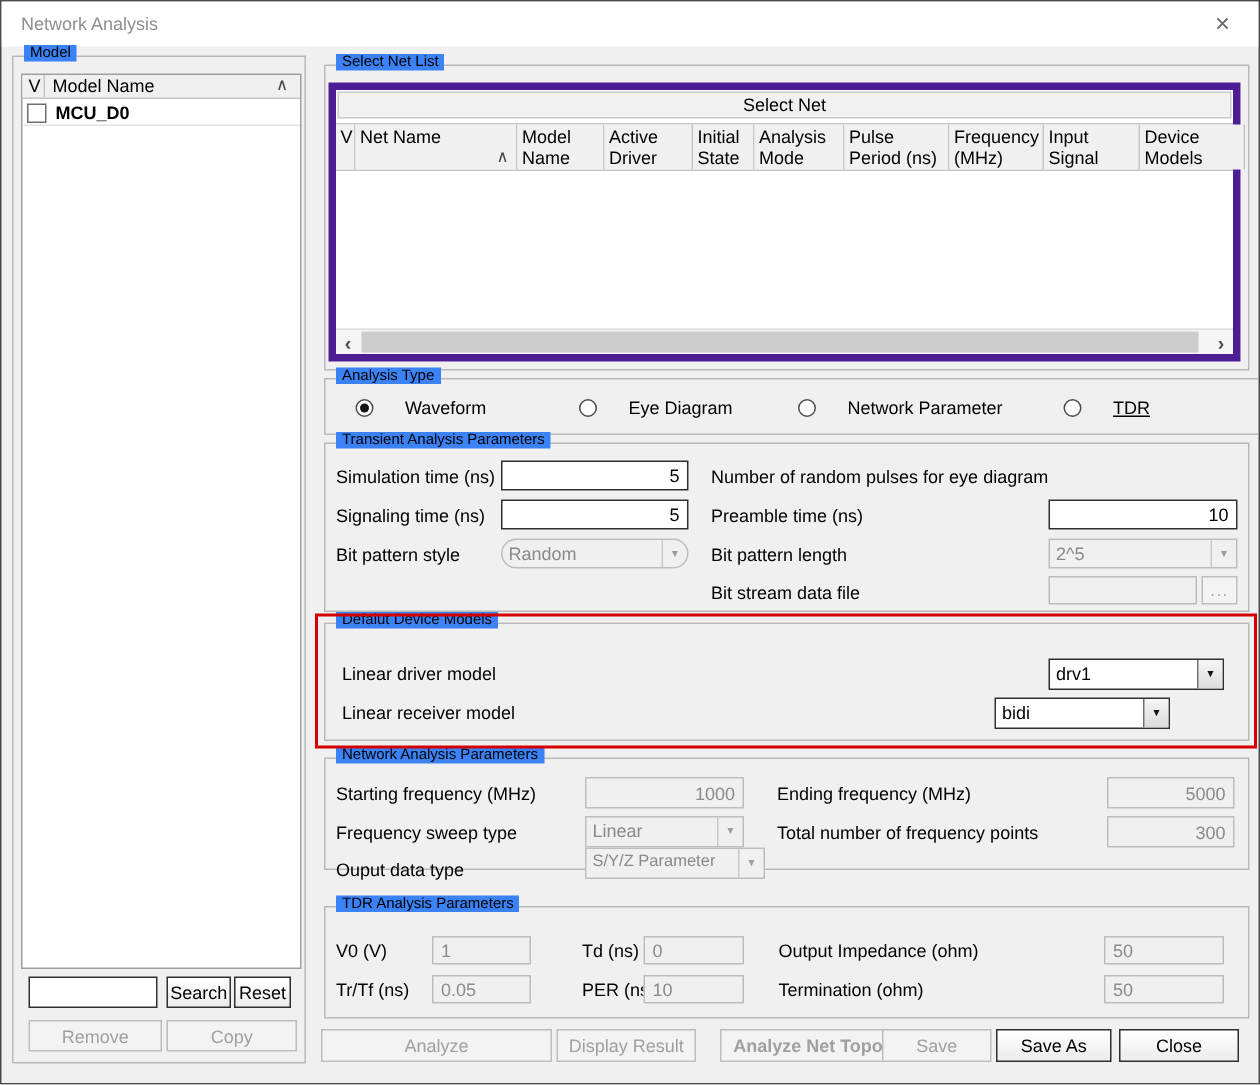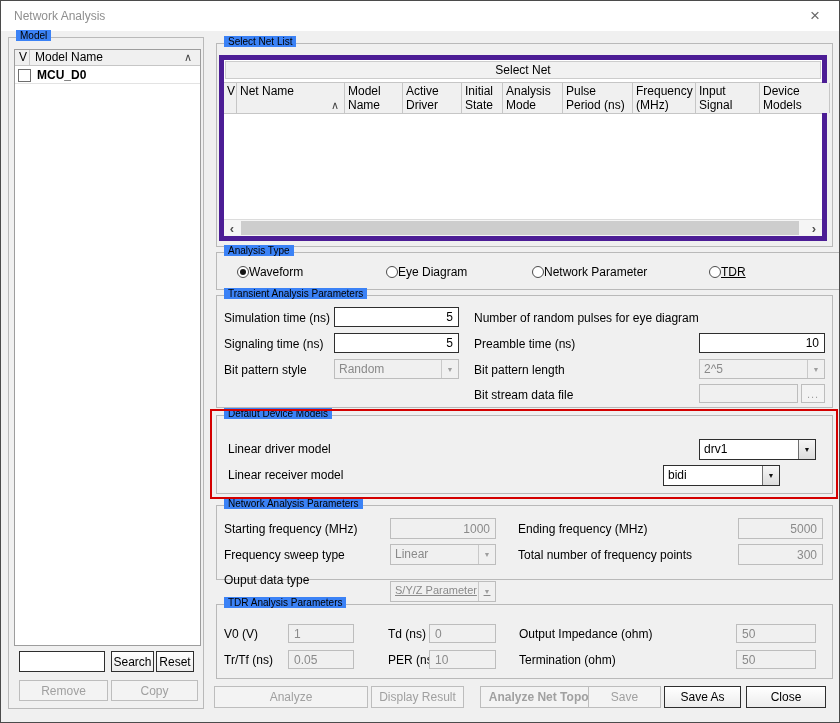--- a/index.html
+++ b/index.html
@@ -34,21 +34,21 @@
   .combo.en { border:1px solid #2e2e2e; background:#fff; color:#000; }
   .combo.en .arr { background:linear-gradient(#f6f6f6,#dcdcdc); border-left:1px solid #6f6f6f; color:#111; }
   .combo.dis { border:1px solid #bdbdbd; background:#f0f0f0; color:#8a8a8a; }
   .combo.dis .arr { border-left:1px solid #c9c9c9; color:#9e9e9e; }
   
   .btn { position:absolute; display:flex; align-items:center; justify-content:center;
     font-size:12px; font-family:inherit; white-space:nowrap; }
   .btn.en { border:1px solid #2e2e2e; background:linear-gradient(#ffffff,#ececec); color:#000; cursor:pointer; }
   .btn.dis { border:1px solid #bdbdbd; background:#f3f3f3; color:#a0a0a0; }
   
-  .radio { position:absolute; display:flex; align-items:center; gap:0; cursor:pointer; }
+  .radio { position:absolute; display:flex; align-items:center; gap:21px; cursor:pointer; }
   .radio .rc { width:12px; height:12px; border:1px solid #4c4c4c; border-radius:50%; background:#fff; position:relative; flex:0 0 auto; }
   .radio.selected .rc::after { content:""; position:absolute; left:2px; top:2px; width:6px; height:6px;
     border-radius:50%; background:#141414; }
   
   #model-list { position:absolute; left:13px; top:48px; width:187px; height:597px;
     border:1px solid #9d9d9d; background:#fff; }
   #model-list .mhdr { position:absolute; left:0; top:0; right:0; height:16px; background:#f0f0f0;
     border-bottom:1px solid #c6c6c6; }
   #model-list .mhdr .hv { position:absolute; left:0; top:0; bottom:0; width:15px;
     border-right:1px solid #c6c6c6; padding:0 0 0 4px; line-height:15px; }
@@ -171,21 +171,21 @@
   <span class="lbl" style="left:223px; top:310px;">Simulation time (ns)</span>
   <input class="txt en ra" style="left: 333px; top: 306px; width: 125px; height: 20px;" value="5">
   <span class="lbl" style="left:473px; top:310px;">Number of random pulses for eye diagram</span>
 
   <span class="lbl" style="left:223px; top:336px;">Signaling time (ns)</span>
   <input class="txt en ra" style="left: 333px; top: 332px; width: 125px; height: 20px;" value="5">
   <span class="lbl" style="left:473px; top:336px;">Preamble time (ns)</span>
   <input class="txt en ra" style="left: 698px; top: 332px; width: 126px; height: 20px;" value="10">
 
   <span class="lbl" style="left:223px; top:362px;">Bit pattern style</span>
-  <div class="combo dis" style="left:333px; top:358px; width:125px; height:20px;">
+  <div class="combo dis" style="left:333px; top:358px; width:125px; height:20px;border-radius:10px;">
     <span class="val">Random</span>
     <span class="arr">▼</span>
   </div>
   <span class="lbl" style="left:473px; top:362px;">Bit pattern length</span>
   <div class="combo dis" style="left:698px; top:358px; width:126px; height:20px;">
     <span class="val">2^5</span>
     <span class="arr">▼</span>
   </div>
 
   <span class="lbl" style="left:473px; top:387px;">Bit stream data file</span>
@@ -217,21 +217,21 @@
 
   <span class="lbl" style="left:223px; top:547px;">Frequency sweep type</span>
   <div class="combo dis" style="left:389px; top:543px; width:106px; height:21px;">
     <span class="val">Linear</span>
     <span class="arr">▼</span>
   </div>
   <span class="lbl" style="left:517px; top:547px;">Total number of frequency points</span>
   <input class="txt dis ra" style="left: 737px; top: 543px; width: 85px; height: 21px;" value="300">
 
   <span class="lbl" style="left:223px; top:572px;">Ouput data type</span>
-  <div class="combo dis" style="left:389px; top:580px; width:106px; height:21px; font-size:11px;text-decoration:underline;">
+  <div class="combo dis" style="left:389px; top:564px; width:120px; height:21px; font-size:11px;">
     <span class="val">S/Y/Z Parameter</span>
     <span class="arr">▼</span>
   </div>
 
   <div class="group" style="left:215px; top:603px; width:617px; height:75px;">
     <span class="glabel">TDR Analysis Parameters</span>
   </div>
   <span class="lbl" style="left:223px; top:626px;">V0 (V)</span>
   <input class="txt dis" style="left: 287px; top: 623px; width: 66px; height: 19px;" value="1">
   <span class="lbl" style="left:387px; top:626px;">Td (ns)</span>

